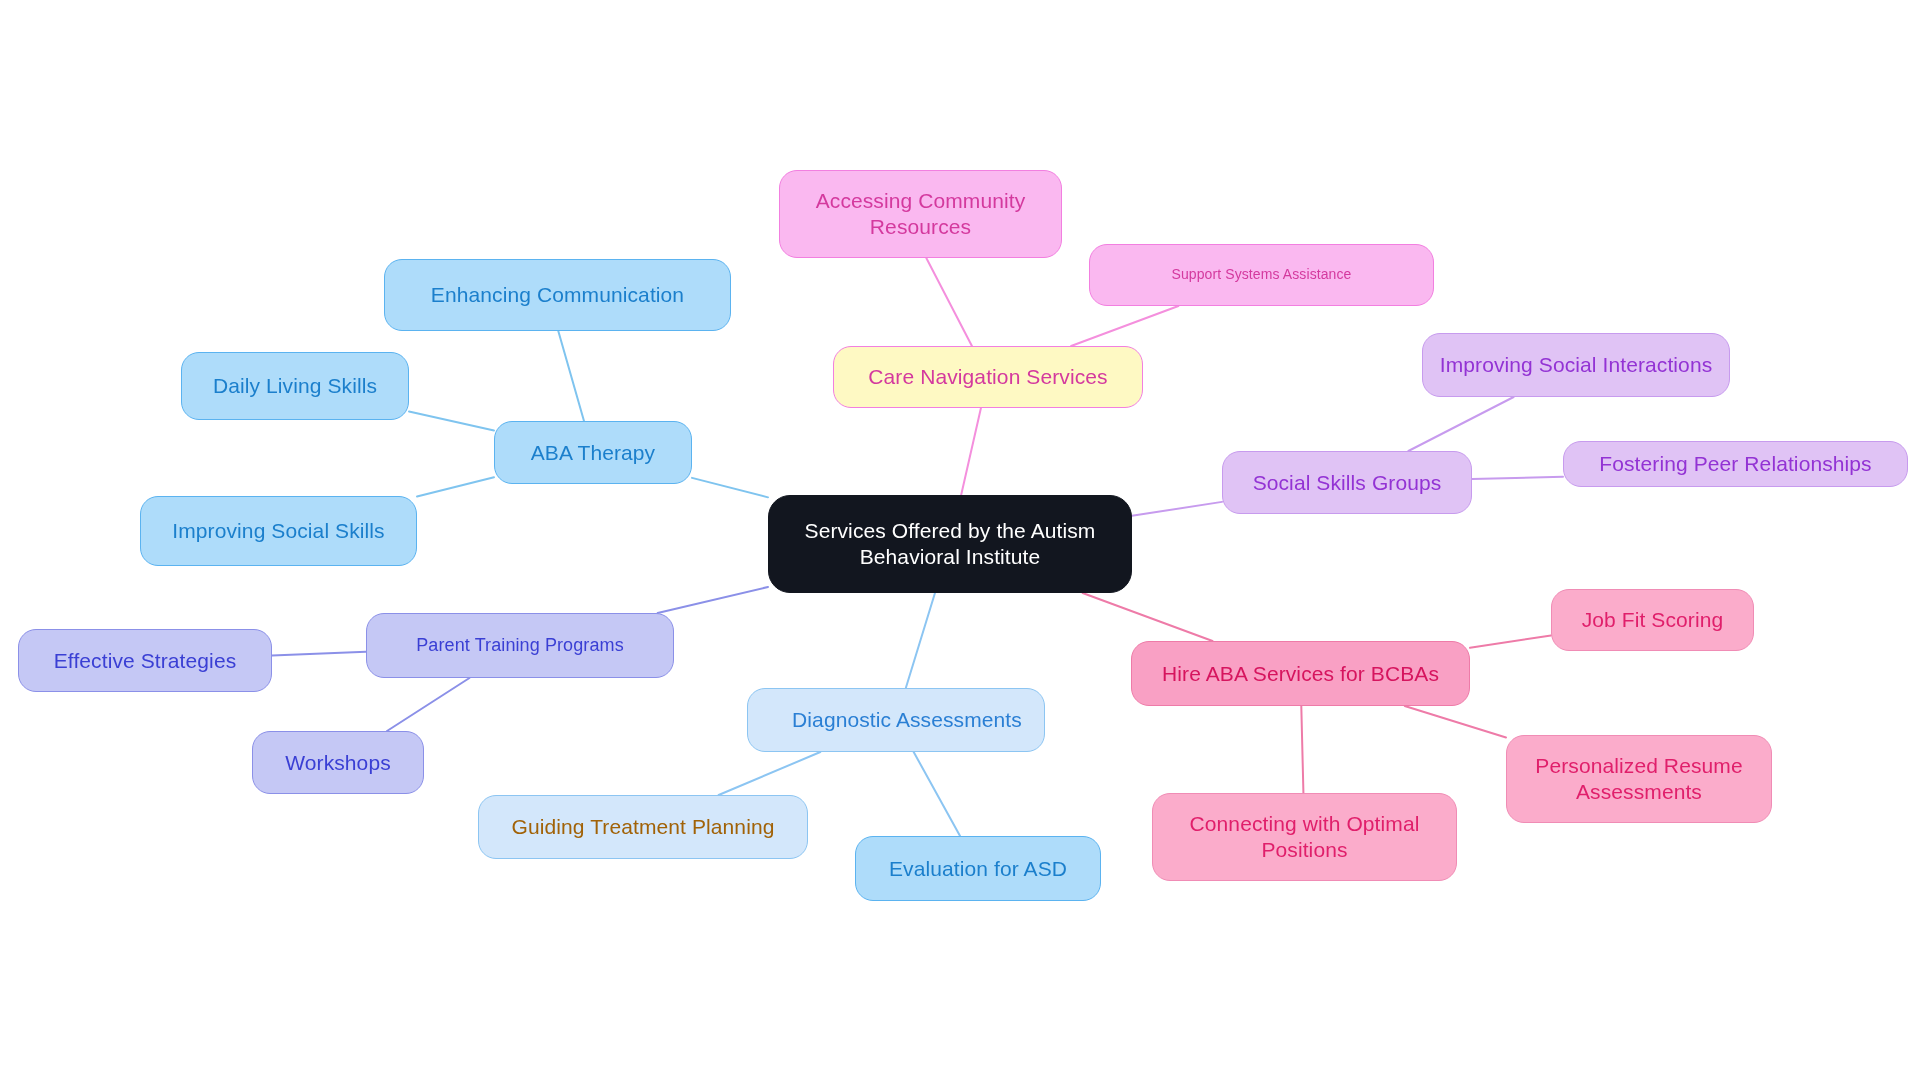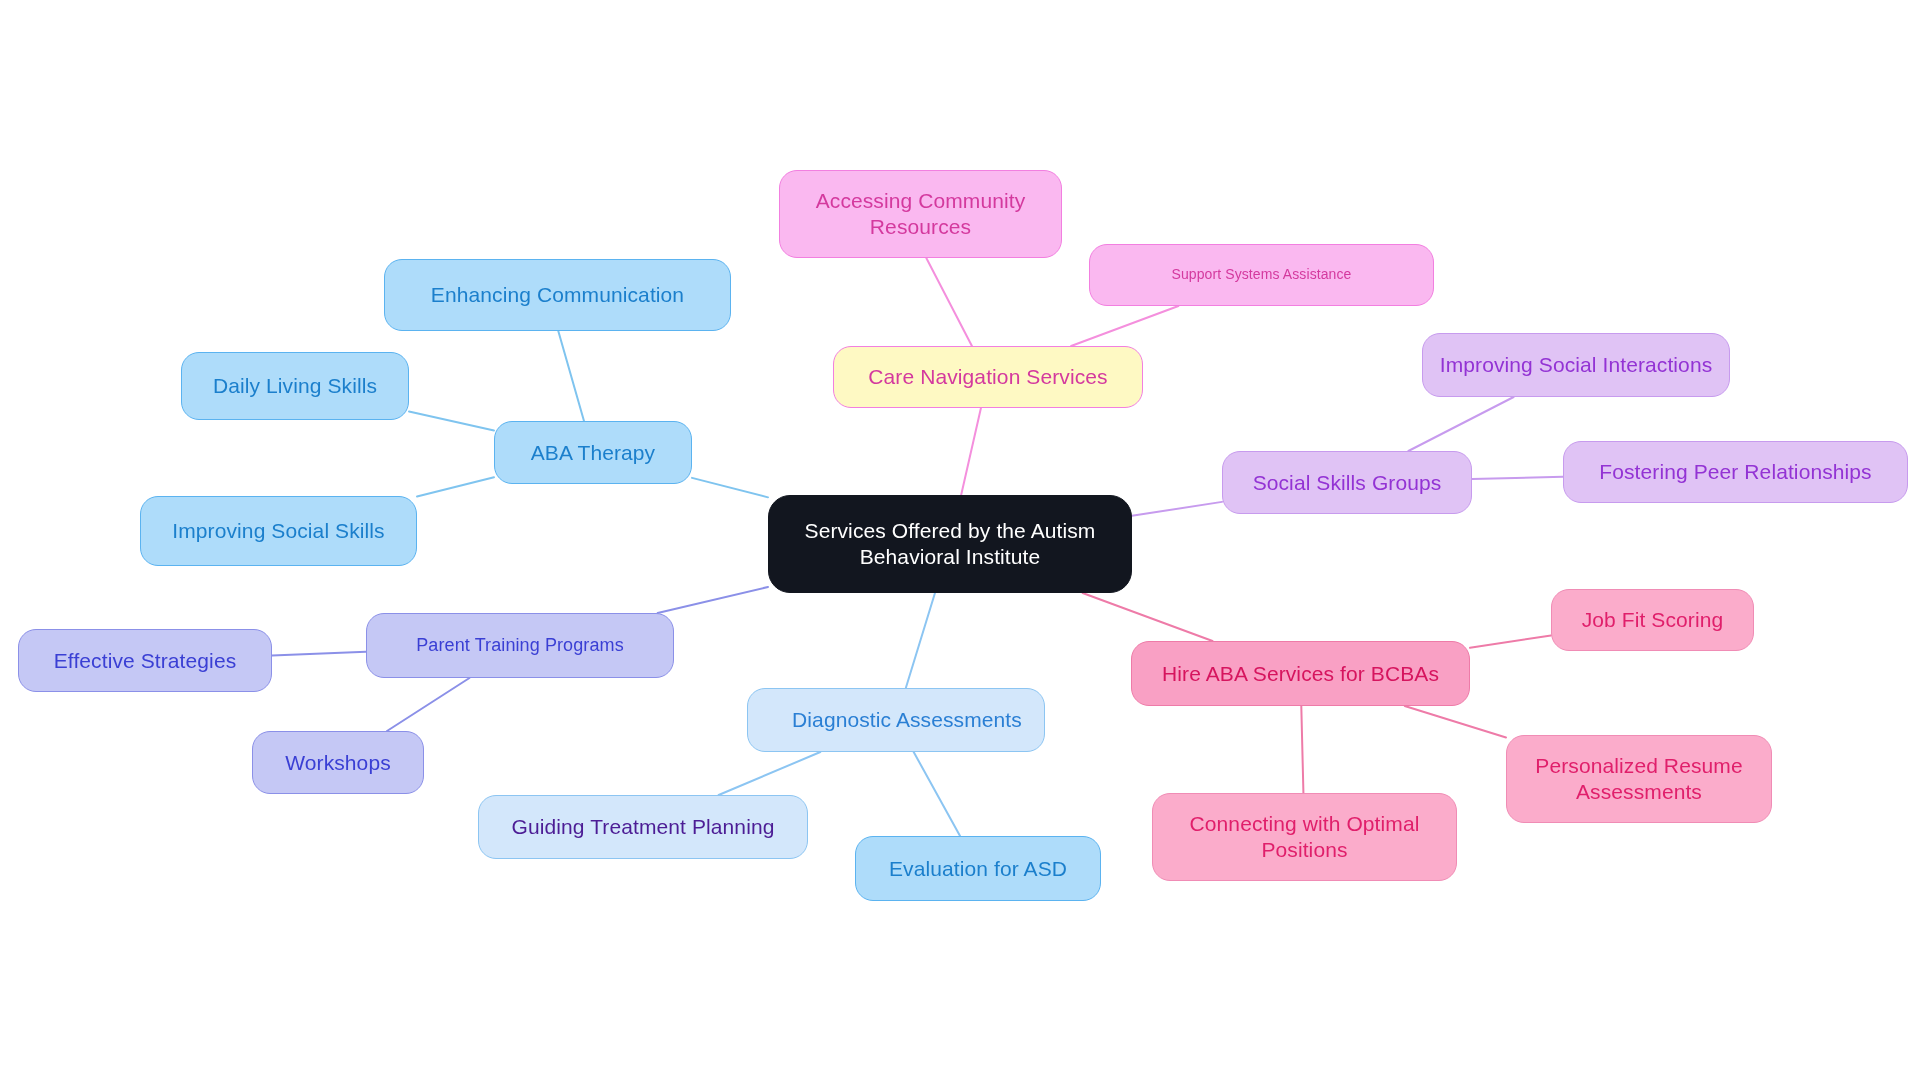--- a/index.html
+++ b/index.html
@@ -74,27 +74,27 @@
       <div class="node" style="left: 494px; top: 421px; width: 198px; height: 63px; font-size: 21px; background: rgb(174, 220, 250); border-color: rgb(91, 179, 240); color: rgb(27, 127, 204);">ABA Therapy</div>
       <div class="node" style="left: 384px; top: 259px; width: 347px; height: 72px; font-size: 21px; background: rgb(174, 220, 250); border-color: rgb(91, 179, 240); color: rgb(27, 127, 204);">Enhancing Communication</div>
       <div class="node" style="left: 181px; top: 352px; width: 228px; height: 68px; font-size: 21px; background: rgb(174, 220, 250); border-color: rgb(91, 179, 240); color: rgb(27, 127, 204);">Daily Living Skills</div>
       <div class="node" style="left: 140px; top: 496px; width: 277px; height: 70px; font-size: 21px; background: rgb(174, 220, 250); border-color: rgb(91, 179, 240); color: rgb(27, 127, 204);">Improving Social Skills</div>
       <div class="node" style="left: 833px; top: 346px; width: 310px; height: 62px; font-size: 21px; background: #fef9c3; border-color: rgb(242, 127, 224); color: rgb(212, 57, 158);">Care Navigation Services</div>
       <div class="node" style="left: 762px; top: 170px; width: 283px; height: 88px; font-size: 21px; background: rgb(250, 184, 240); border-color: rgb(242, 127, 224); color: rgb(212, 57, 158); margin-left: 17px;">Accessing Community
 Resources</div>
       <div class="node" style="left: 1089px; top: 244px; width: 345px; height: 62px; font-size: 14px; background: rgb(250, 184, 240); border-color: rgb(242, 127, 224); color: rgb(212, 57, 158);">Support Systems Assistance</div>
       <div class="node" style="left: 1222px; top: 451px; width: 250px; height: 63px; font-size: 21px; background: rgb(224, 195, 245); border-color: rgb(199, 155, 238); color: rgb(147, 51, 212);">Social Skills Groups</div>
       <div class="node" style="left: 1422px; top: 333px; width: 308px; height: 64px; font-size: 21px; background: rgb(224, 195, 245); border-color: rgb(199, 155, 238); color: rgb(147, 51, 212);">Improving Social Interactions</div>
-      <div class="node" style="left: 1563px; top: 441px; width: 345px; height: 62px; font-size: 21px; background: rgb(224, 195, 245); border-color: rgb(199, 155, 238); color: rgb(147, 51, 212);">Fostering Peer Relationships</div>
+      <div class="node" style="left: 1563px; top: 441px; width: 345px; height: 46px; font-size: 21px; background: rgb(224, 195, 245); border-color: rgb(199, 155, 238); color: rgb(147, 51, 212);">Fostering Peer Relationships</div>
       <div class="node" style="left: 1131px; top: 641px; width: 339px; height: 65px; font-size: 21px; background: rgb(249, 160, 196); border-color: rgb(238, 123, 168); color: rgb(214, 20, 94);">Hire ABA Services for BCBAs</div>
       <div class="node" style="left: 1551px; top: 589px; width: 203px; height: 62px; font-size: 21px; background: rgb(251, 172, 203); border-color: rgb(240, 140, 181); color: rgb(224, 31, 107);">Job Fit Scoring</div>
       <div class="node" style="left: 1506px; top: 735px; width: 266px; height: 88px; font-size: 21px; background: rgb(251, 172, 203); border-color: rgb(240, 140, 181); color: rgb(224, 31, 107);">Personalized Resume
 Assessments</div>
       <div class="node" style="left: 1152px; top: 793px; width: 305px; height: 88px; font-size: 21px; background: rgb(251, 172, 203); border-color: rgb(240, 140, 181); color: rgb(224, 31, 107);">Connecting with Optimal
 Positions</div>
       <div class="node" style="left: 366px; top: 613px; width: 308px; height: 65px; font-size: 18px; background: rgb(197, 200, 245); border-color: rgb(139, 144, 232); color: rgb(58, 63, 212);">Parent Training Programs</div>
       <div class="node" style="left: 18px; top: 629px; width: 254px; height: 63px; font-size: 21px; background: rgb(197, 200, 245); border-color: rgb(139, 144, 232); color: rgb(58, 63, 212);">Effective Strategies</div>
       <div class="node" style="left: 252px; top: 731px; width: 172px; height: 63px; font-size: 21px; background: rgb(197, 200, 245); border-color: rgb(139, 144, 232); color: rgb(58, 63, 212);">Workshops</div>
       <div class="node" style="left: 747px; top: 688px; width: 298px; height: 64px; font-size: 21px; background: rgb(211, 231, 251); border-color: rgb(140, 197, 242); color: rgb(42, 127, 212); padding-left: 36px;">Diagnostic Assessments</div>
-      <div class="node" style="left: 478px; top: 795px; width: 330px; height: 64px; font-size: 21px; background: rgb(211, 231, 251); border-color: rgb(140, 197, 242); color: #4c1d95;">Guiding Treatment Planning</div>
+      <div class="node" style="left: 478px; top: 795px; width: 330px; height: 64px; font-size: 21px; background: rgb(211, 231, 251); border-color: rgb(140, 197, 242); color: #a16207;">Guiding Treatment Planning</div>
       <div class="node" style="left: 855px; top: 836px; width: 246px; height: 65px; font-size: 21px; background: rgb(174, 220, 250); border-color: rgb(91, 179, 240); color: rgb(27, 127, 204);">Evaluation for ASD</div>
     </div>
 </div>
 
 </body></html>

